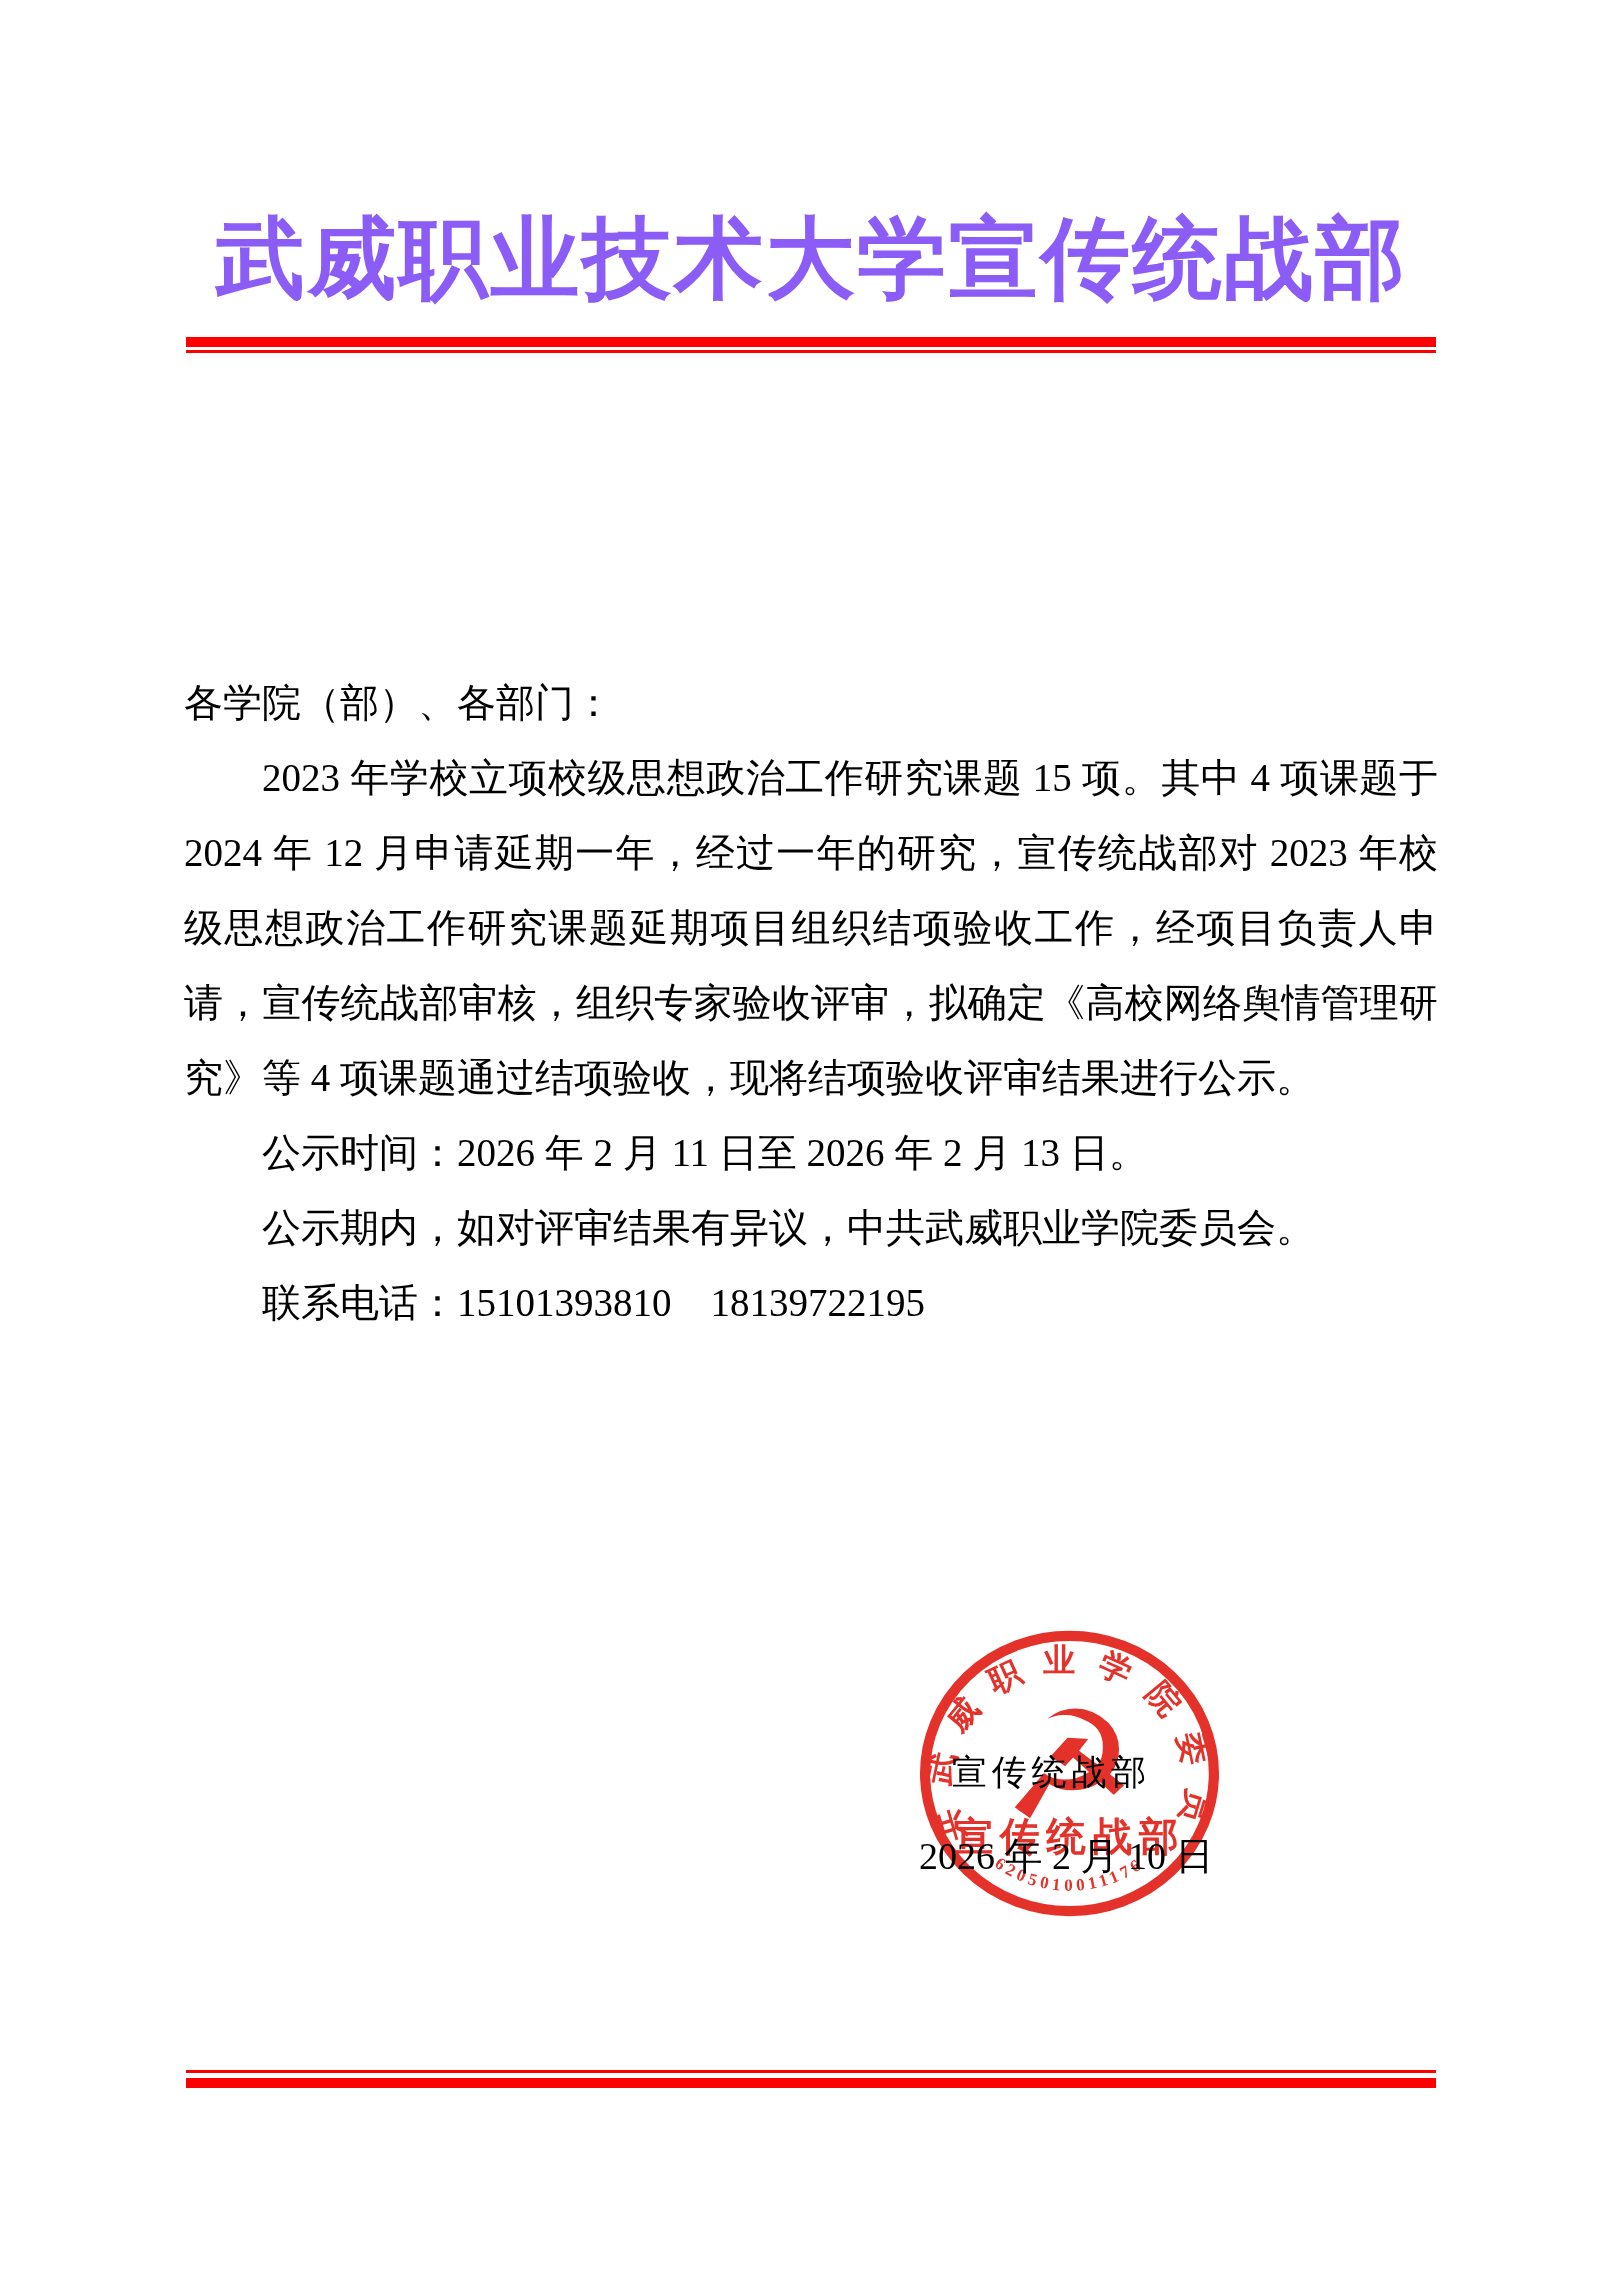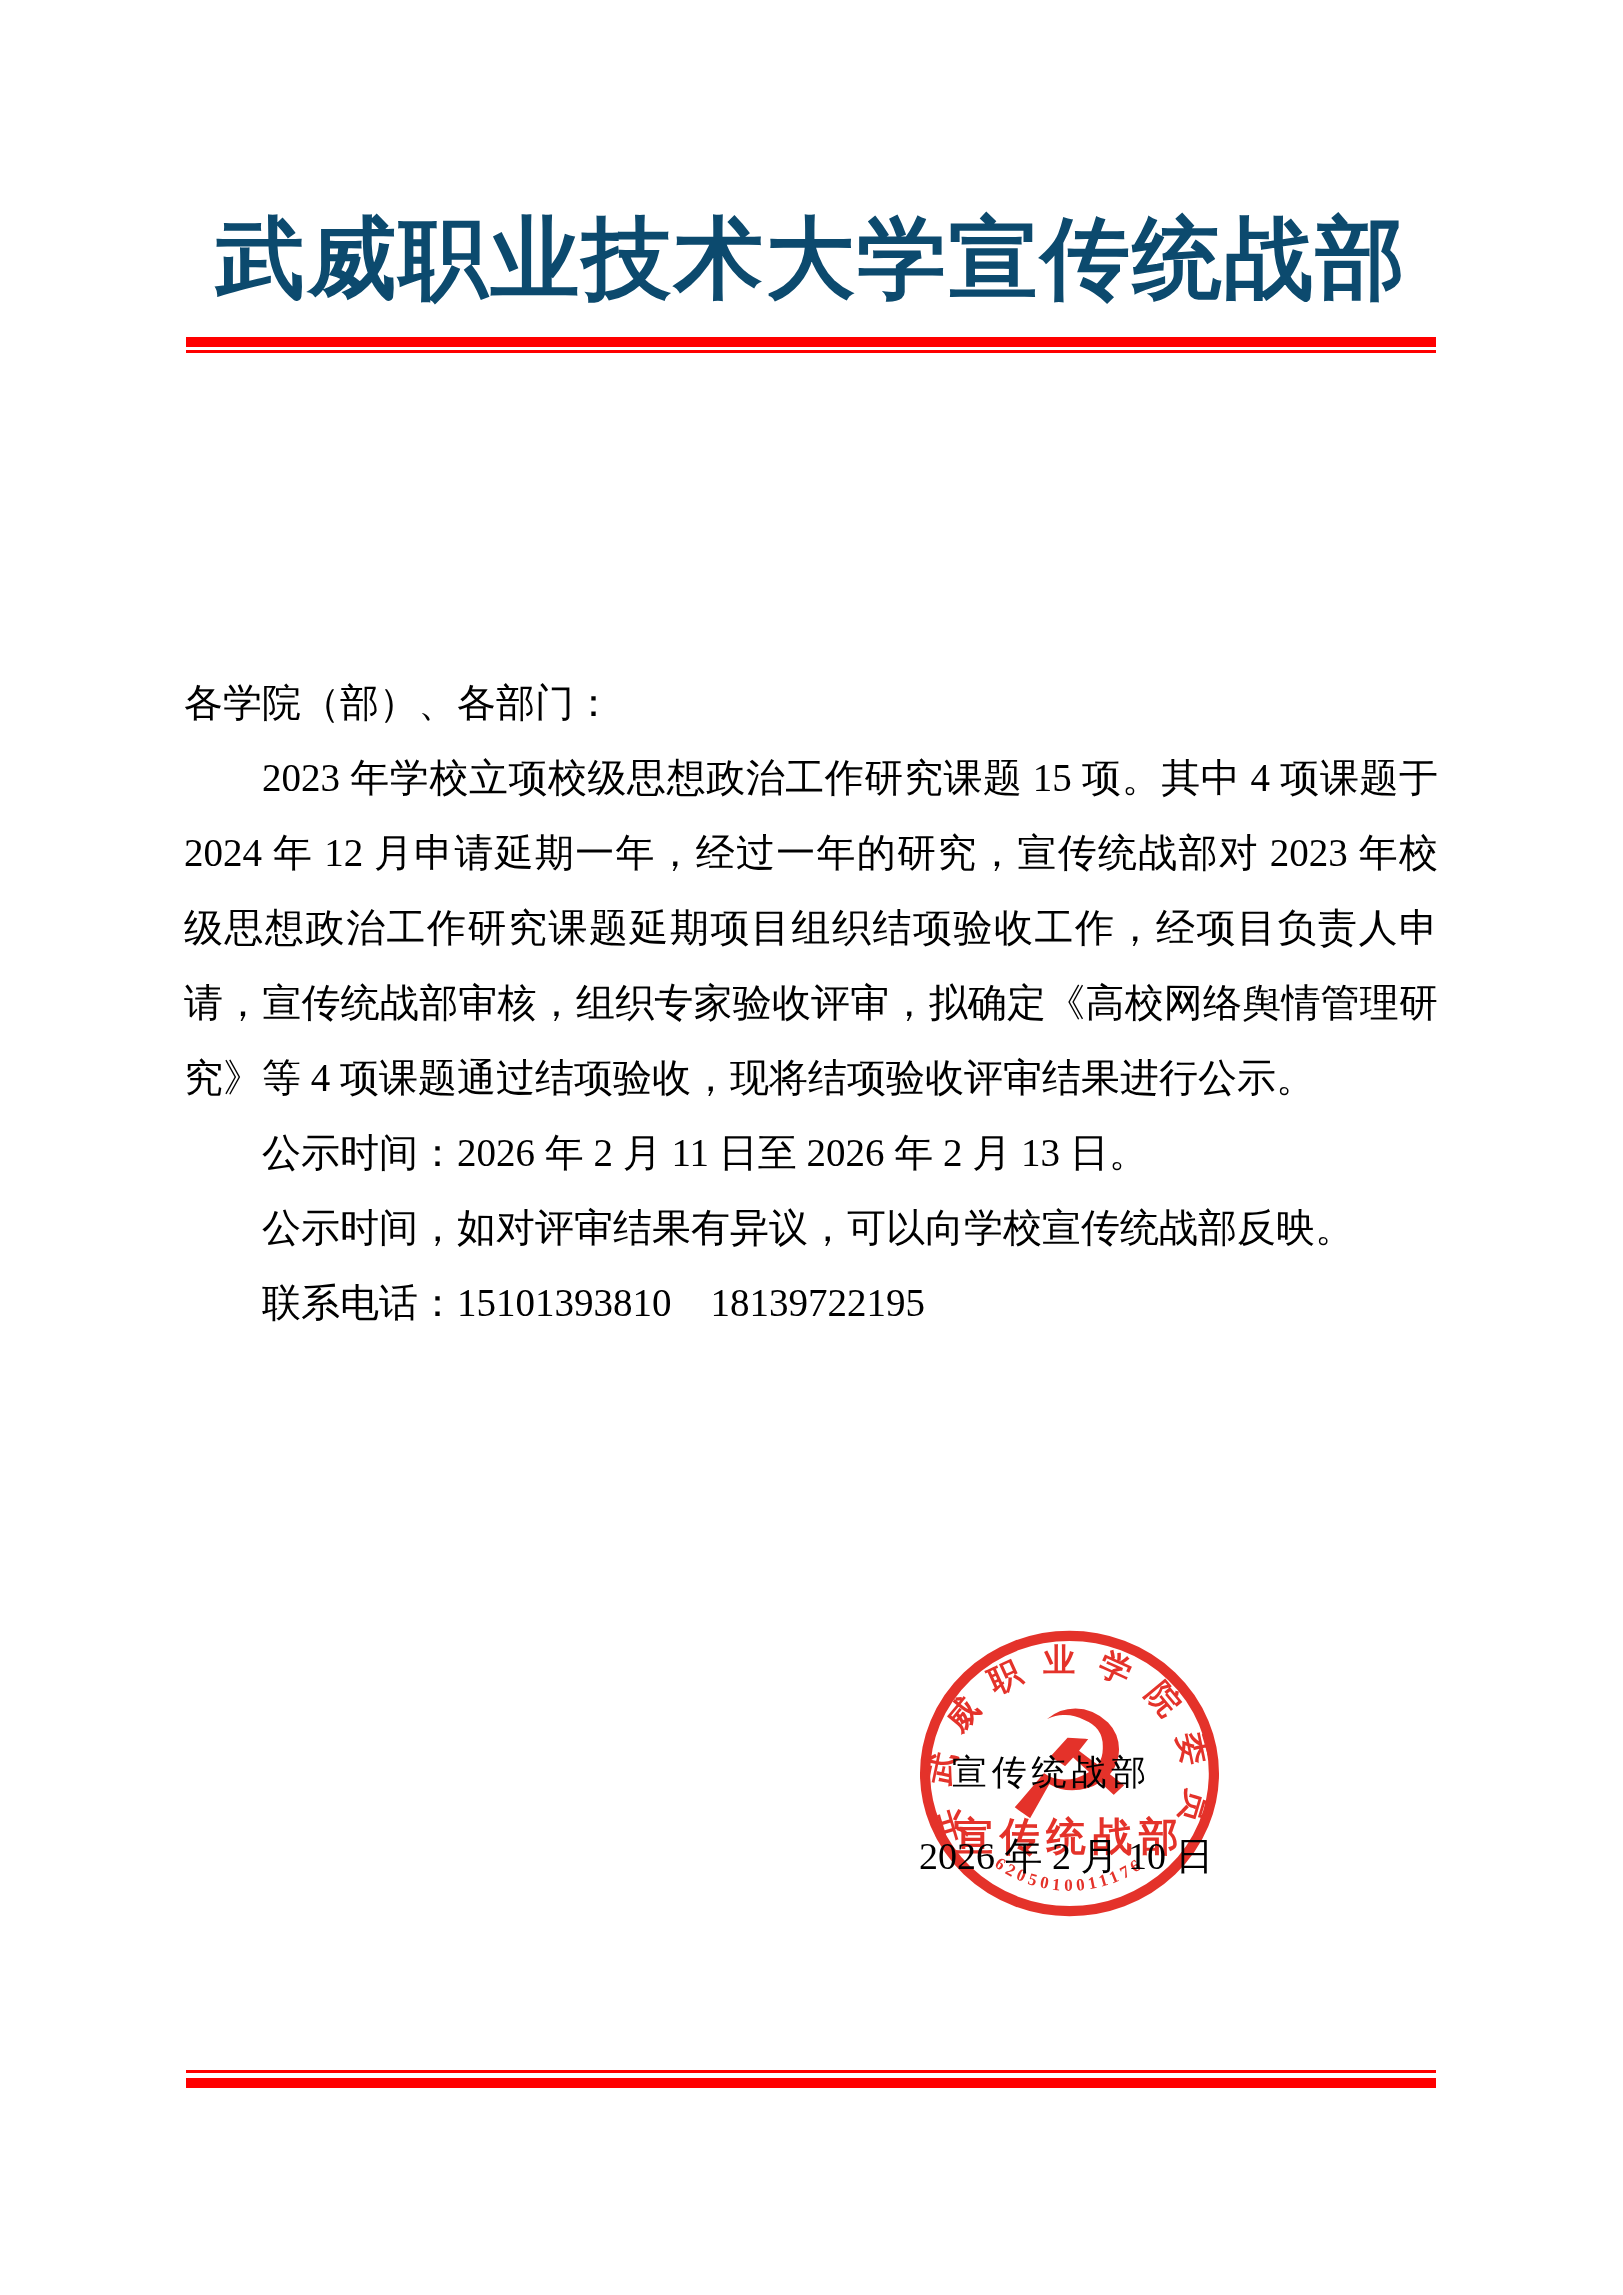--- a/index.html
+++ b/index.html
@@ -9,21 +9,21 @@
     background:#ffffff;
     overflow:hidden;
     font-family:"Liberation Serif","DejaVu Serif",serif;
   }
   
   .letterhead{
     position:absolute;left:0;top:202px;width:100%;
     text-align:center;
     font-size:89px;font-weight:bold;
     letter-spacing:2.7px;
-    color:#0c4a6e;
+    color:#8b5cf6;
     line-height:1.3;
     white-space:nowrap;
   }
   .rule{position:absolute;left:186px;width:1250px;background:#ff0000;}
   .rule-top-thick{top:337px;height:9.5px;}
   .rule-top-thin{top:350px;height:3.4px;}
   .rule-bottom-thin{top:2070px;height:3.4px;}
   .rule-bottom-thick{top:2078px;height:9.5px;}
   
   .doc-title{
@@ -70,21 +70,21 @@
 
   <div class="letterhead">武威职业技术大学宣传统战部</div>
   <div class="rule rule-top-thick"></div>
   <div class="rule rule-top-thin"></div>
 
 
   <div class="body-text">
     <p>各学院（部）、各部门：</p>
     <p class="indent">2023 年学校立项校级思想政治工作研究课题 15 项。其中 4 项课题于 2024 年 12 月申请延期一年，经过一年的研究，宣传统战部对 2023 年校级思想政治工作研究课题延期项目组织结项验收工作，经项目负责人申请，宣传统战部审核，组织专家验收评审，拟确定《高校网络舆情管理研究》等 4 项课题通过结项验收，现将结项验收评审结果进行公示。</p>
     <p class="indent">公示时间：2026 年 2 月 11 日至 2026 年 2 月 13 日。</p>
-    <p class="indent">公示时间，如对评审结果有异议，可以向学校宣传统战部反映。</p>
+    <p class="indent">公示期内，如对评审结果有异议，中共武威职业学院委员会。</p>
     <p class="indent">联系电话：15101393810　18139722195</p>
   </div>
 
   <div class="sig-dept">宣传统战部</div>
   <div class="sig-date">2026 年 2 月 10 日</div>
 
   <svg class="seal" viewBox="0 0 456 436" xmlns="http://www.w3.org/2000/svg">
     <defs>
       <path id="sealArcTop" d="M 64 280 A 172 163 0 1 1 392 280" fill="none"></path>
       <path id="sealArcBottom" d="M 110 348 A 180 172 0 0 0 346 348" fill="none"></path>

